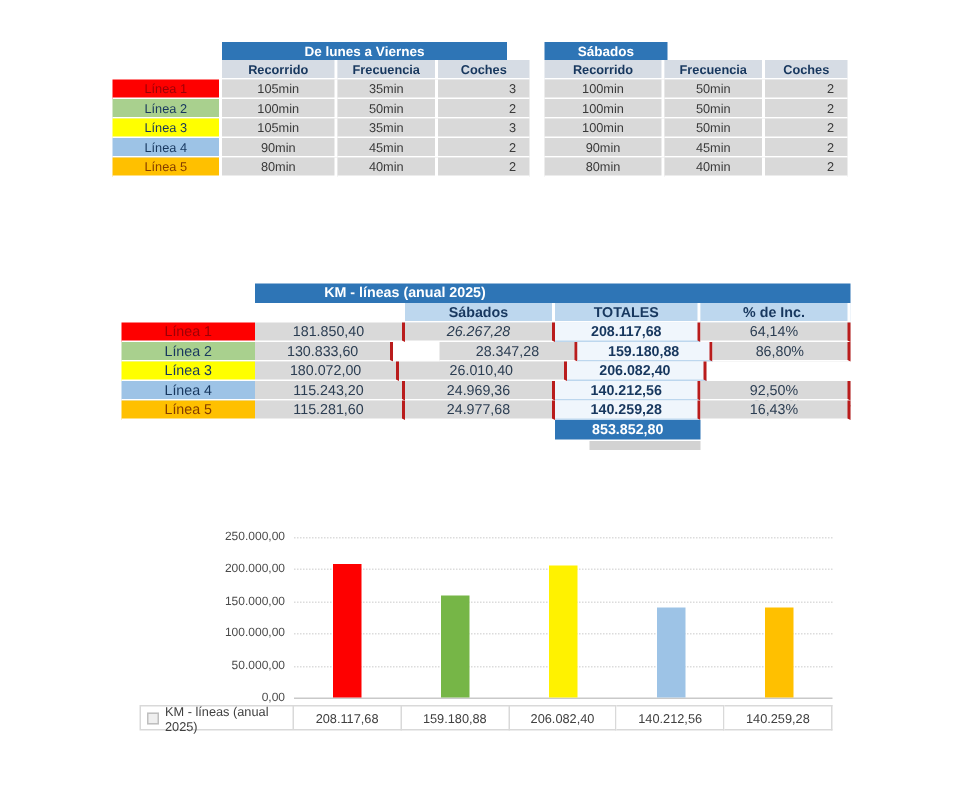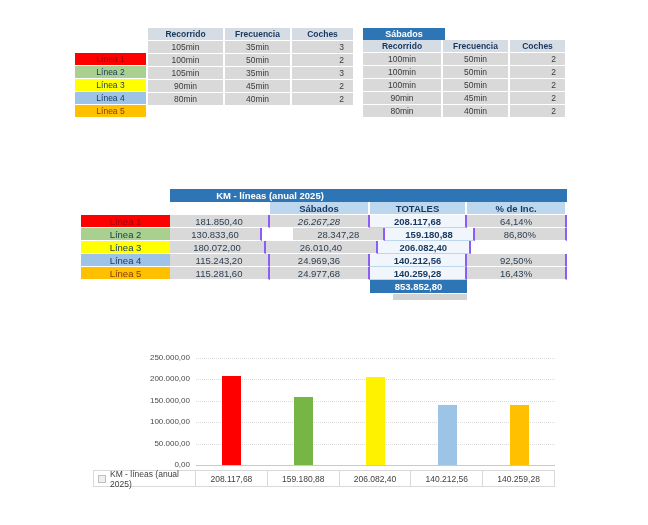--- a/index.html
+++ b/index.html
@@ -19,21 +19,21 @@
   .tc.num{justify-content:flex-end;padding-right:9px;}
   .last{border-right:none;}
   .lblcell{box-sizing:border-box;height:13px;line-height:13px;text-align:center;
            font-size:8.5px;border-bottom:1px solid #fff;}
   
   .khc{box-sizing:border-box;background:#BDD7EE;color:#17375E;font-weight:bold;font-size:9.5px;
        display:flex;align-items:center;justify-content:center;
        border-right:2px solid #fff;border-bottom:1px solid #fff;}
   .ktc{box-sizing:border-box;background:#D9D9D9;color:#2b3d52;font-size:9.5px;
        display:flex;align-items:center;justify-content:center;
-       border-right:2px solid #8b5cf6;border-bottom:1px solid #fff;}
+       border-right:2px solid #b91c1c;border-bottom:1px solid #fff;}
   .ktot{background:#F0F6FC;color:#17375E;font-weight:bold;border-bottom:1px solid #BDD7EE;}
   .kmlbl{font-size:9.5px;height:13px;line-height:13px;}
   .krow{display:flex;height:13px;}
   
   #chart{background:#ffffff;}
   .gridline{position:absolute;height:0;border-top:1px dotted #DCDCDC;}
   .ylab{position:absolute;font-size:8px;color:#4a4a4a;text-align:right;width:70px;}
   .bar{position:absolute;}
   .ctc{position:absolute;box-sizing:border-box;border:1px solid #D9D9D9;border-left:none;
        font-size:8.5px;color:#404040;display:flex;align-items:center;justify-content:center;background:#fff;}
@@ -48,20 +48,21 @@
 
   <div class="abs" style="left:75px;top:53px;width:71px;">
     <div class="lblcell" style="background-color: rgb(254, 0, 0); color: rgb(156, 0, 6);">Línea 1</div>
     <div class="lblcell" style="background-color: rgb(169, 208, 142); color: rgb(23, 55, 94);">Línea 2</div>
     <div class="lblcell" style="background-color: rgb(255, 255, 0); color: rgb(23, 55, 94);">Línea 3</div>
     <div class="lblcell" style="background-color: rgb(157, 195, 230); color: rgb(23, 55, 94);">Línea 4</div>
     <div class="lblcell" style="background-color: rgb(255, 192, 0); color: rgb(131, 60, 0);">Línea 5</div>
   </div>
 
   <div class="abs" style="left:148px;top:28px;width:205px;">
+    <div class="ttitle" style="width:190px;">De lunes a Viernes</div>
     <div class="trow">
       <div class="hc" style="width:77px;">Recorrido</div>
       <div class="hc" style="width:67px;">Frecuencia</div>
       <div class="hc last" style="width:61px;">Coches</div>
     </div>
     <div class="trow">
       <div class="tc" style="width:77px;">105min</div>
       <div class="tc" style="width:67px;">35min</div>
       <div class="tc num last" style="width:61px;">3</div>
     </div>

